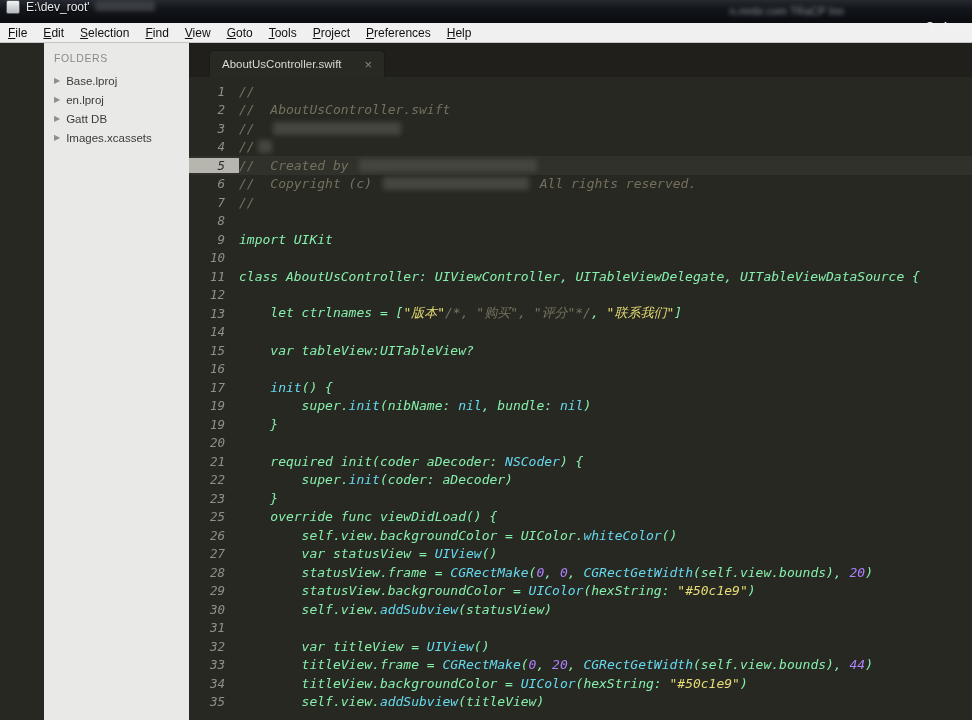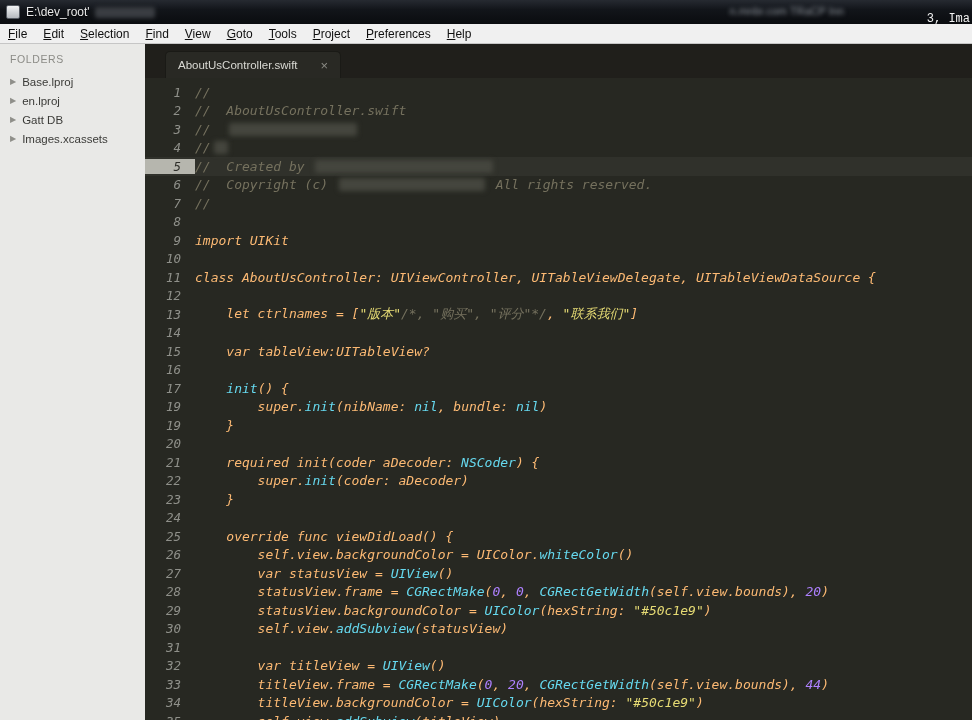--- a/index.html
+++ b/index.html
@@ -3,38 +3,38 @@
 <meta charset="utf-8">
 <style>
   * { margin:0; padding:0; box-sizing:border-box; }
   html,body { width:972px; height:720px; overflow:hidden; }
   body { font-family:"Liberation Sans", sans-serif; background:#272822; }
 
   .window { width:972px; height:720px; display:flex; flex-direction:column; }
 
   
   .titlebar { height:23px; flex:0 0 23px; background:linear-gradient(180deg,#262a31 0%,#12151a 40%,#0a0c0f 100%);
-    display:flex; align-items:center; padding:12px 6px; color:#e8e8e8; font-size:12px; position:relative; }
+    display:flex; align-items:flex-start; padding:0 6px; color:#e8e8e8; font-size:12px; position:relative; }
   .app-icon { width:14px; height:14px; margin-right:6px; background:linear-gradient(#f2f3f4,#b5b9be);
     border:1px solid #565b62; border-radius:2px; flex:0 0 14px; }
   .title-text { white-space:nowrap; text-shadow:0 1px 1px #000; }
   .tb-redact { display:inline-block; height:11px; width:60px; background:#3a3d42; filter:blur(2px);
     margin-left:5px; border-radius:2px; }
   .tb-right { position:absolute; right:128px; top:5px; color:#8d939b; font-size:11px; filter:blur(2px);
     white-space:nowrap; }
-  .tb-corner { position:absolute; right:2px; top:12px; color:#f2f2f2; font-size:12px; white-space:nowrap;font-family:Liberation Mono, monospace; }
+  .tb-corner { position:absolute; right:2px; top:20px; color:#f2f2f2; font-size:16px; white-space:nowrap; }
 
   
   .menubar { height:20px; flex:0 0 20px; background:#f0f0f0; border-bottom:1px solid #c6c6c6;
     display:flex; align-items:center; font-size:12px; color:#101010; }
   .menu-item { padding:2px 8px; cursor:default; }
   .menu-item u { text-decoration:underline; }
 
   
-  .main { flex:1 1 auto; display:flex; min-height:0; }
+  .main { flex:1 1 auto; display:flex; min-height:0;padding-left:44px; }
 
   
   .sidebar { width:145px; flex:0 0 145px; background:#e9e9e7; padding-top:7px; overflow:hidden; }
   .sb-head { color:#8b8b86; font-size:10.5px; letter-spacing:0.6px; padding:2px 10px 7px; }
   .tree-item { display:flex; align-items:center; height:19px; padding-left:10px; color:#3b3b38;
     font-size:11.5px; cursor:default; }
   .tri { color:#8f8f8a; font-size:8px; margin-right:6px; line-height:1; }
 
   
   .editor-col { flex:1 1 auto; display:flex; flex-direction:column; background:#272822; min-width:0; }
@@ -44,21 +44,21 @@
   .tab-close { color:#8a8a84; font-size:13px; line-height:1; }
 
   .code-area { flex:1 1 auto; overflow:hidden; padding-top:5px; }
   .line { display:flex; height:18.5px; align-items:center; font-family:"DejaVu Sans Mono", monospace;
     font-size:13px; font-style:italic; white-space:pre; }
   .ln { width:50px; flex:0 0 50px; text-align:right; padding-right:14px; color:#8f908a; font-size:12.5px; }
   .line.current { background:rgba(255,255,255,0.045); }
   .line.current .ln { background:#b6b6ae; color:#2f2f2a; }
   .code { white-space:pre; }
   .com { color:#75715e; }
-  .pln { color:#fdba74; }
+  .pln { color:#86efac; }
   .fn  { color:#66d9ef; }
   .str { color:#e6db74; }
   .num { color:#ae81ff; }
   .redact { display:inline-block; height:13px; background:#45463e; filter:blur(2.5px);
     border-radius:2px; vertical-align:-2px; margin:0 3px; }
 </style>
 </head>
 <body>
 
 <div class="window">
@@ -132,21 +132,20 @@
           <div class="line"><span class="ln">14</span><span class="code"></span></div>
           <div class="line"><span class="ln">15</span><span class="code"><span class="pln">    var tableView:UITableView?</span></span></div>
           <div class="line"><span class="ln">16</span><span class="code"></span></div>
           <div class="line"><span class="ln">17</span><span class="code"><span class="pln">    </span><span class="fn">init</span><span class="pln">() {</span></span></div>
           <div class="line"><span class="ln">19</span><span class="code"><span class="pln">        super.</span><span class="fn">init</span><span class="pln">(nibName: </span><span class="fn">nil</span><span class="pln">, bundle: </span><span class="fn">nil</span><span class="pln">)</span></span></div>
           <div class="line"><span class="ln">19</span><span class="code"><span class="pln">    }</span></span></div>
           <div class="line"><span class="ln">20</span><span class="code"></span></div>
           <div class="line"><span class="ln">21</span><span class="code"><span class="pln">    required init(coder aDecoder: </span><span class="fn">NSCoder</span><span class="pln">) {</span></span></div>
           <div class="line"><span class="ln">22</span><span class="code"><span class="pln">        super.</span><span class="fn">init</span><span class="pln">(coder: aDecoder)</span></span></div>
           <div class="line"><span class="ln">23</span><span class="code"><span class="pln">    }</span></span></div>
-          <div class="line"><span class="ln">24</span><span class="code"></span></div>
           <div class="line"><span class="ln">25</span><span class="code"><span class="pln">    override func viewDidLoad() {</span></span></div>
           <div class="line"><span class="ln">26</span><span class="code"><span class="pln">        self.view.backgroundColor = UIColor.</span><span class="fn">whiteColor</span><span class="pln">()</span></span></div>
           <div class="line"><span class="ln">27</span><span class="code"><span class="pln">        var statusView = </span><span class="fn">UIView</span><span class="pln">()</span></span></div>
           <div class="line"><span class="ln">28</span><span class="code"><span class="pln">        statusView.frame = </span><span class="fn">CGRectMake</span><span class="pln">(</span><span class="num">0</span><span class="pln">, </span><span class="num">0</span><span class="pln">, </span><span class="fn">CGRectGetWidth</span><span class="pln">(self.view.bounds), </span><span class="num">20</span><span class="pln">)</span></span></div>
           <div class="line"><span class="ln">29</span><span class="code"><span class="pln">        statusView.backgroundColor = </span><span class="fn">UIColor</span><span class="pln">(hexString: </span><span class="str">"#50c1e9"</span><span class="pln">)</span></span></div>
           <div class="line"><span class="ln">30</span><span class="code"><span class="pln">        self.view.</span><span class="fn">addSubview</span><span class="pln">(statusView)</span></span></div>
           <div class="line"><span class="ln">31</span><span class="code"></span></div>
           <div class="line"><span class="ln">32</span><span class="code"><span class="pln">        var titleView = </span><span class="fn">UIView</span><span class="pln">()</span></span></div>
           <div class="line"><span class="ln">33</span><span class="code"><span class="pln">        titleView.frame = </span><span class="fn">CGRectMake</span><span class="pln">(</span><span class="num">0</span><span class="pln">, </span><span class="num">20</span><span class="pln">, </span><span class="fn">CGRectGetWidth</span><span class="pln">(self.view.bounds), </span><span class="num">44</span><span class="pln">)</span></span></div>
           <div class="line"><span class="ln">34</span><span class="code"><span class="pln">        titleView.backgroundColor = </span><span class="fn">UIColor</span><span class="pln">(hexString: </span><span class="str">"#50c1e9"</span><span class="pln">)</span></span></div>

